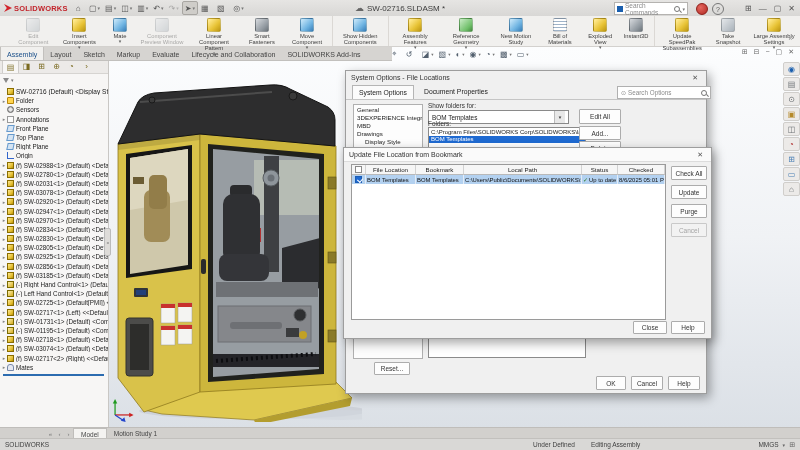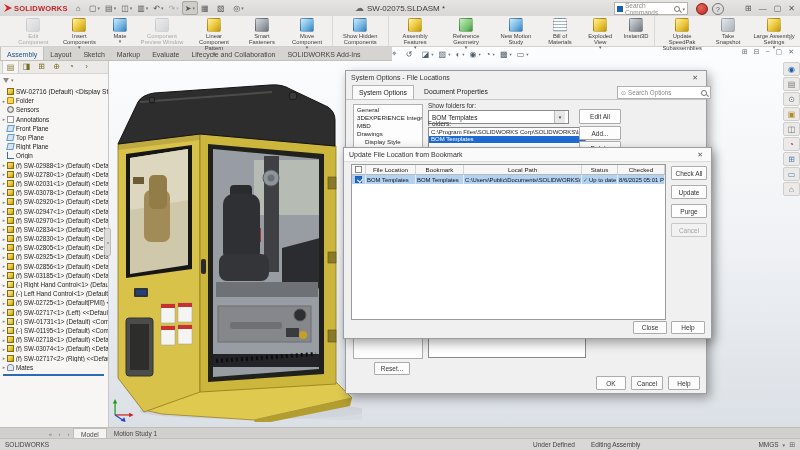--- a/index.html
+++ b/index.html
@@ -200,21 +200,21 @@
         <span class="qcaret" style="visibility: hidden;">▾</span>
       </span>
 
       <span class="qicon">
         <span class="gi">◎</span>
         <span class="qcaret">▾</span>
       </span>
     </div>
   <div id="doc-title">
     <span class="cloud">☁</span>
-    <span>SW-02075.SLDASM *</span>
+    <span>SW-02716.SLDASM *</span>
   </div>
   <div id="search-cmd">
     <span class="sq-blue"></span>
     <span>Search Commands</span>
     <span style="margin-left:auto;display:flex;align-items:center;gap:1px">
       <span class="mag"></span>
       <span class="qcaret">▾</span>
     </span>
   </div>
   <div id="avatar"></div>

